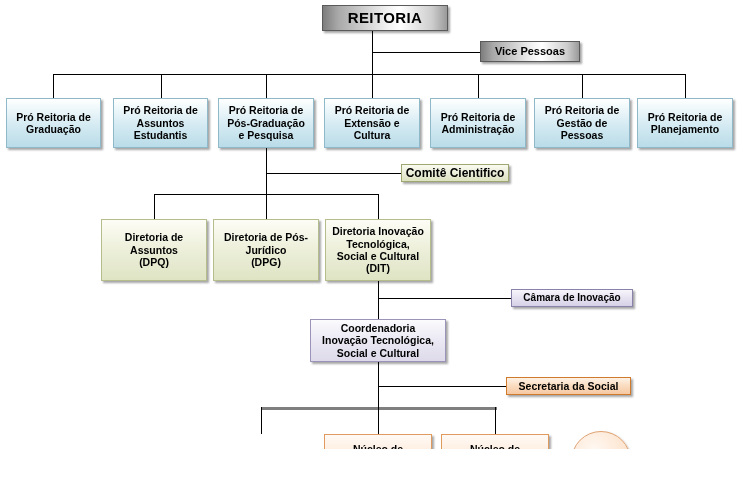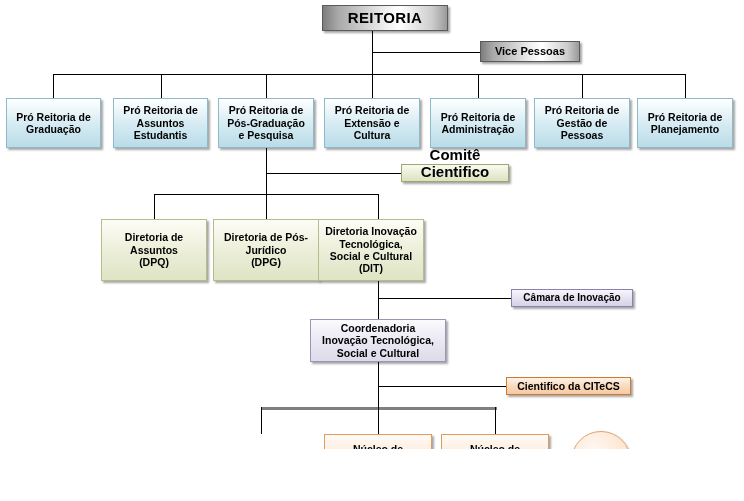--- a/index.html
+++ b/index.html
@@ -53,22 +53,21 @@
 
   
   .green{
     background:linear-gradient(to bottom,#fdfdf6 0%,#eef0dc 45%,#dfe4c4 100%);
     border:1px solid #b6bd8c;
     font-size:10.5px;
   }
   .green-pill{
     background:linear-gradient(to bottom,#fafbf0 0%,#eceedb 48%,#dde2c0 100%);
     border:1px solid #9ea772;
-    font-size:15px;
-    align-items:flex-end;
+    font-size:12px;
   }
 
   
   .purple{
     background:linear-gradient(to bottom,#fbfafd 0%,#eceaf4 45%,#dedaea 100%);
     border:1px solid #9b94b8;
     font-size:10.5px;
   }
   .purple-pill{
     background:linear-gradient(to bottom,#f7f5fb 0%,#e7e3f1 48%,#d6d1e7 100%);
@@ -202,39 +201,39 @@
   <div class="box green" style="left:101px;top:219px;width:106px;height:62px;">
     <span class="lbl">Diretoria de
 Assuntos
 (DPQ)</span>
   </div>
   <div class="box green" style="left:213px;top:219px;width:106px;height:62px;">
     <span class="lbl">Diretoria de Pós-
 Jurídico
 (DPG)</span>
   </div>
-  <div class="box green" style="left:318px;top:219px;width:106px;height:62px;">
+  <div class="box green" style="left:325px;top:219px;width:106px;height:62px;">
     <span class="lbl">Diretoria Inovação
 Tecnológica,
 Social e Cultural
 (DIT)</span>
   </div>
 
   <div class="box purple-pill" style="left:511px;top:289px;width:122px;height:18px;">
     <span class="lbl">Câmara de Inovação</span>
   </div>
 
   <div class="box purple" style="left:310px;top:319px;width:136px;height:43px;">
     <span class="lbl">Coordenadoria
 Inovação Tecnológica,
 Social e Cultural</span>
   </div>
 
   <div class="box orange-pill" style="left:506px;top:377px;width:125px;height:18px;">
-    <span class="lbl">Cientifico da CITeCS</span>
+    <span class="lbl">Secretaria da Social</span>
   </div>
 
   <div class="box orange" style="left:324px;top:434px;width:108px;height:55px;">
     <span class="lbl">Núcleo de
 Inovação
 Tecnológica</span>
   </div>
   <div class="box orange" style="left:441px;top:434px;width:108px;height:55px;">
     <span class="lbl">Núcleo de
 Inovação Cultural

